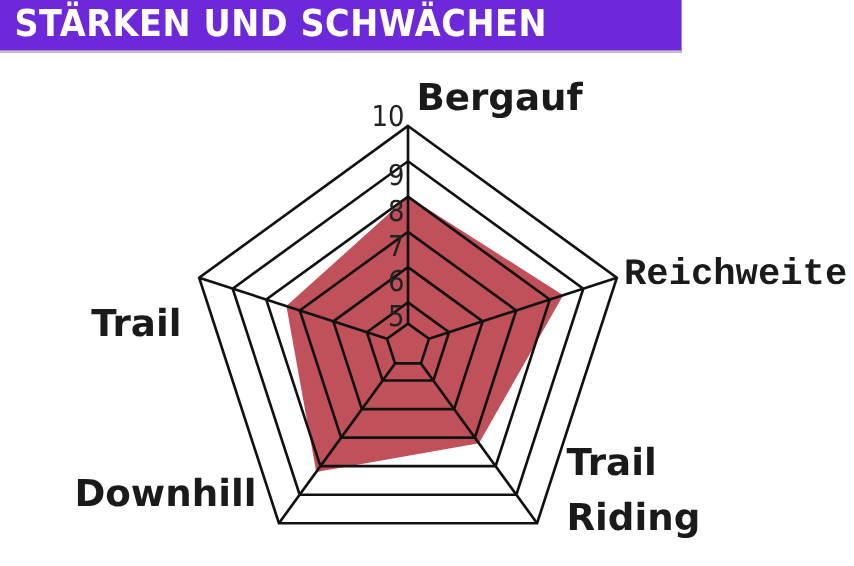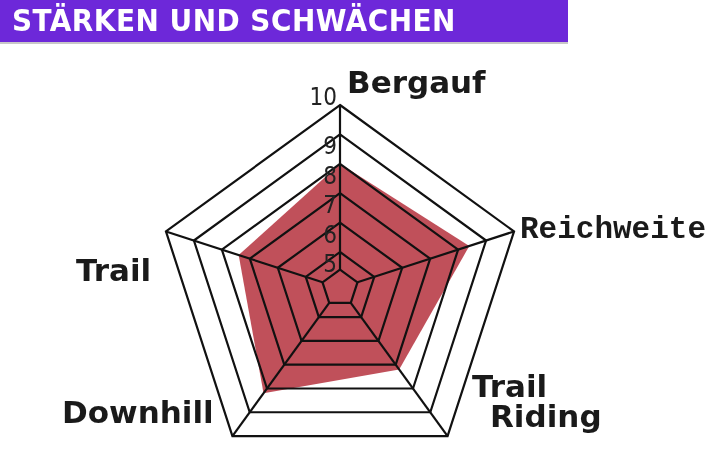--- a/index.html
+++ b/index.html
@@ -34,15 +34,15 @@
     <text x="337" y="242.6" text-anchor="end" font-family="&quot;DejaVu Sans Condensed&quot;,&quot;DejaVu Sans&quot;,sans-serif" font-size="24" fill="#222">6</text>
     <text x="337" y="213.2" text-anchor="end" font-family="&quot;DejaVu Sans Condensed&quot;,&quot;DejaVu Sans&quot;,sans-serif" font-size="24" fill="#222">7</text>
     <text x="337" y="183.8" text-anchor="end" font-family="&quot;DejaVu Sans Condensed&quot;,&quot;DejaVu Sans&quot;,sans-serif" font-size="24" fill="#222">8</text>
     <text x="337" y="154.4" text-anchor="end" font-family="&quot;DejaVu Sans Condensed&quot;,&quot;DejaVu Sans&quot;,sans-serif" font-size="24" fill="#222">9</text>
     <text x="337" y="105" text-anchor="end" font-family="&quot;DejaVu Sans Condensed&quot;,&quot;DejaVu Sans&quot;,sans-serif" font-size="24" fill="#222">10</text>
   </svg>
 
 <div class="axis-label" style="left:347px;top:66px;">Bergauf</div>
 <div class="axis-label" style="left:520px;top:214px;font-family:Liberation Mono, monospace;">Reichweite</div>
 <div class="axis-label" style="left:472px;top:370px;">Trail</div>
-<div class="axis-label" style="left:472px;top:400px;margin-left:18px;">Riding</div>
+<div class="axis-label" style="left:472px;top:416px;">Riding</div>
 <div class="axis-label" style="left:62px;top:396px;">Downhill</div>
 <div class="axis-label" style="left:76px;top:214px;margin-top:40px;">Trail</div>
 
 </body></html>

